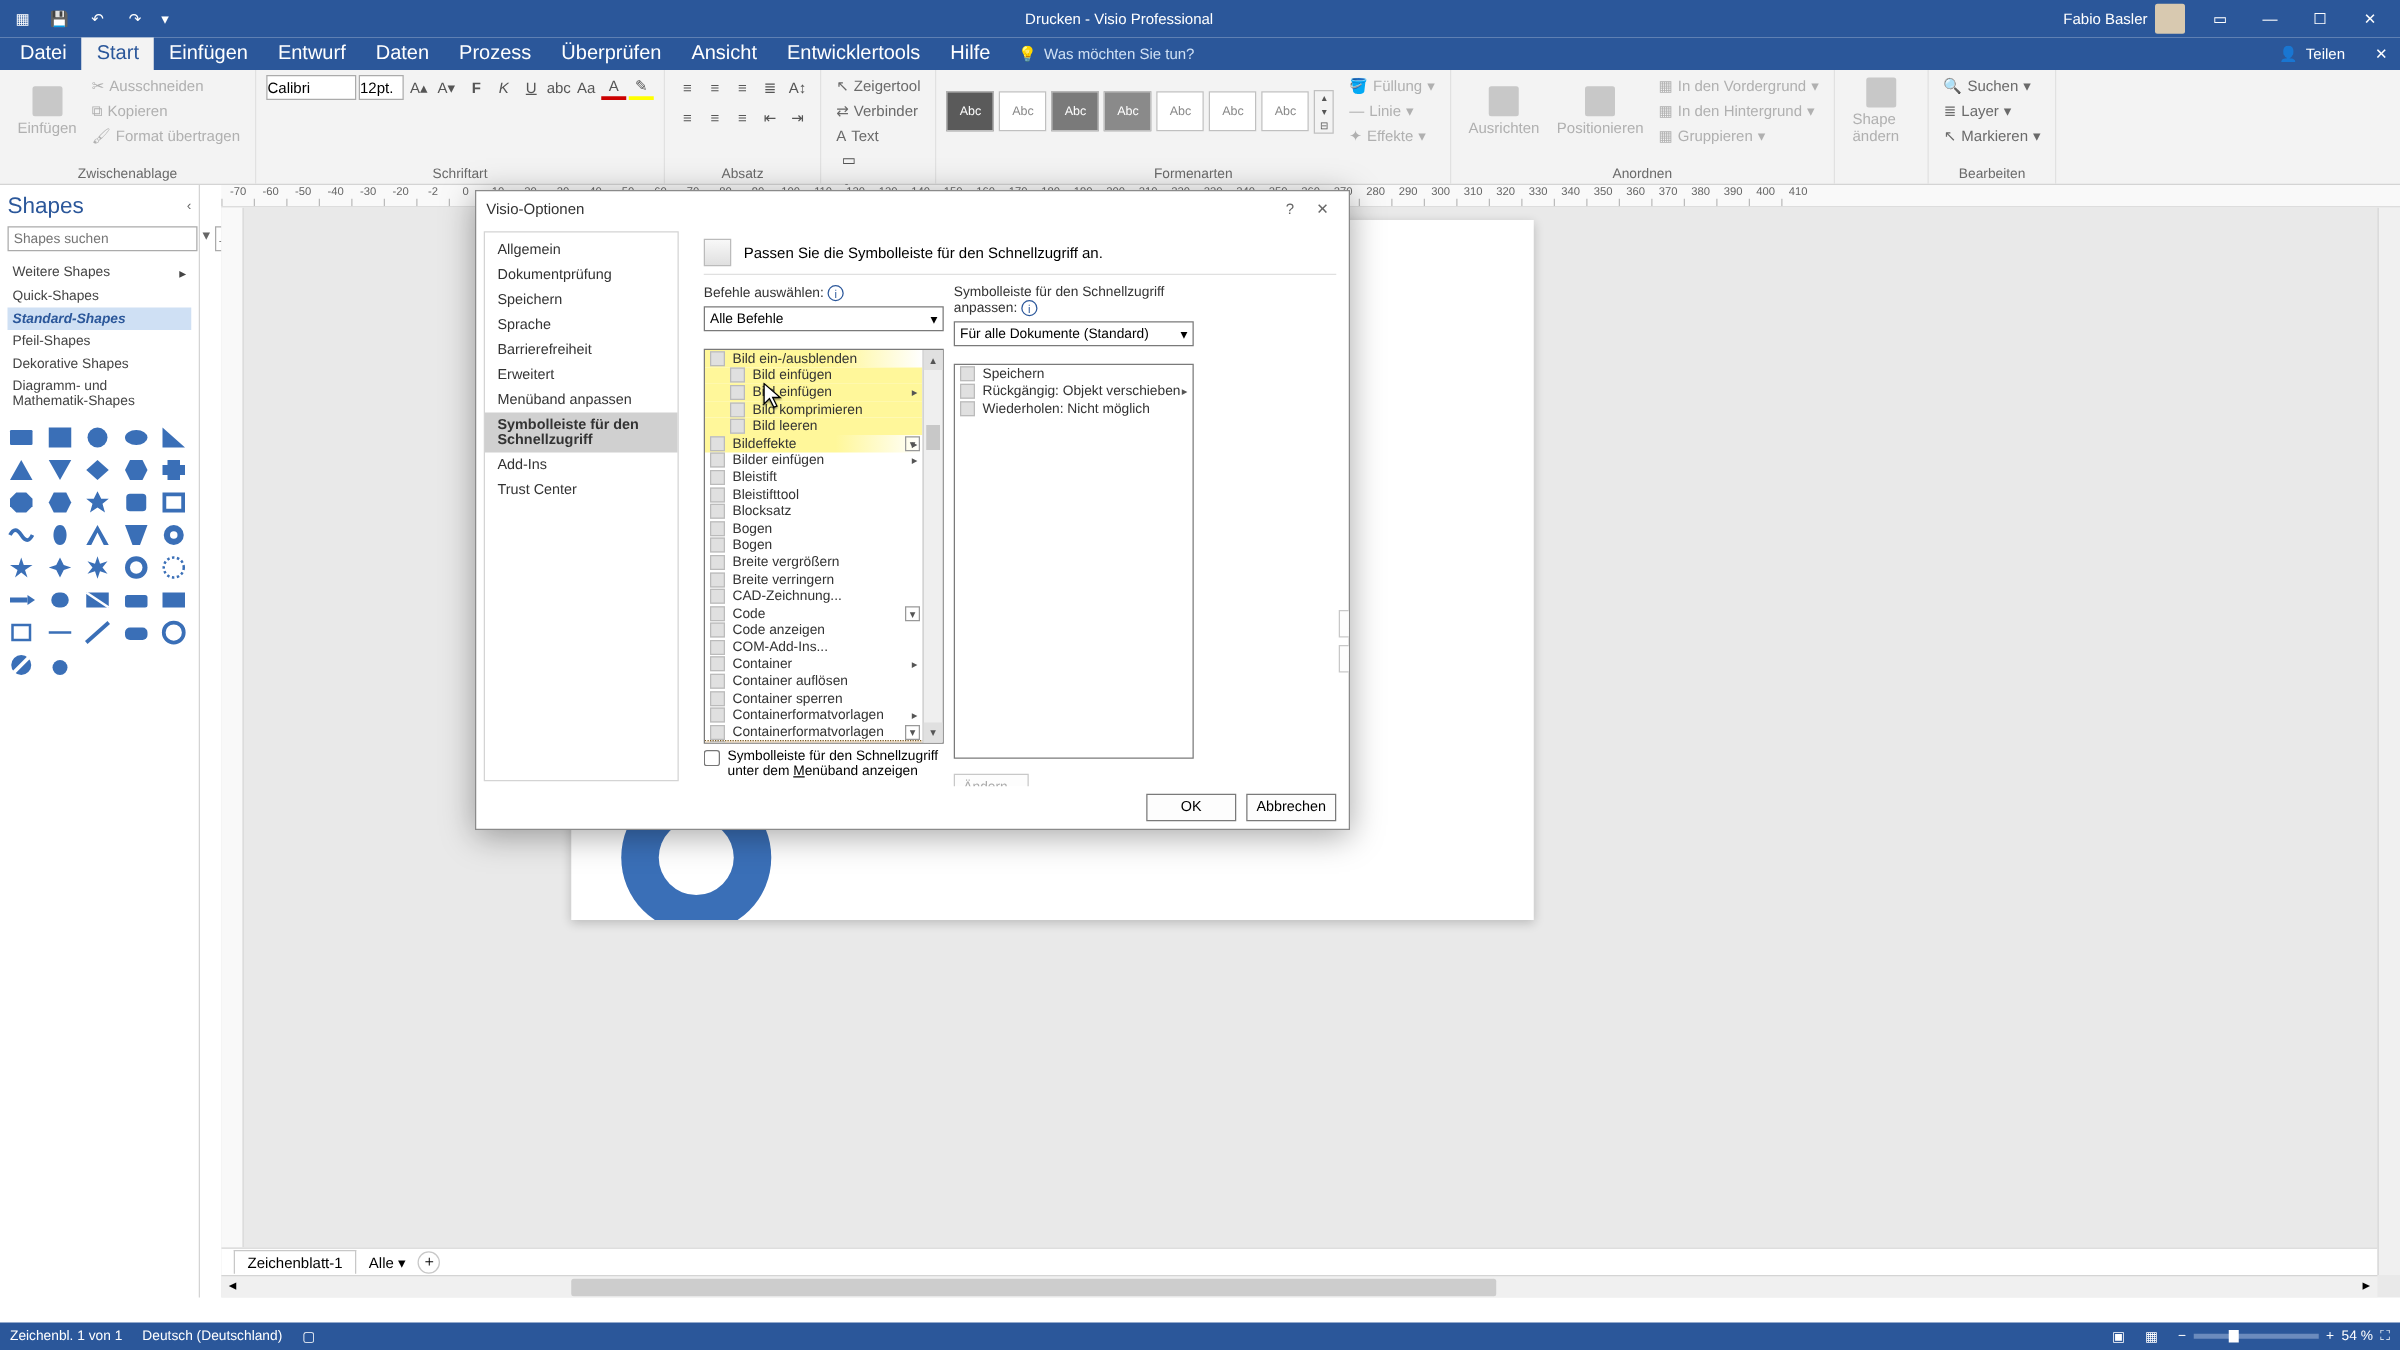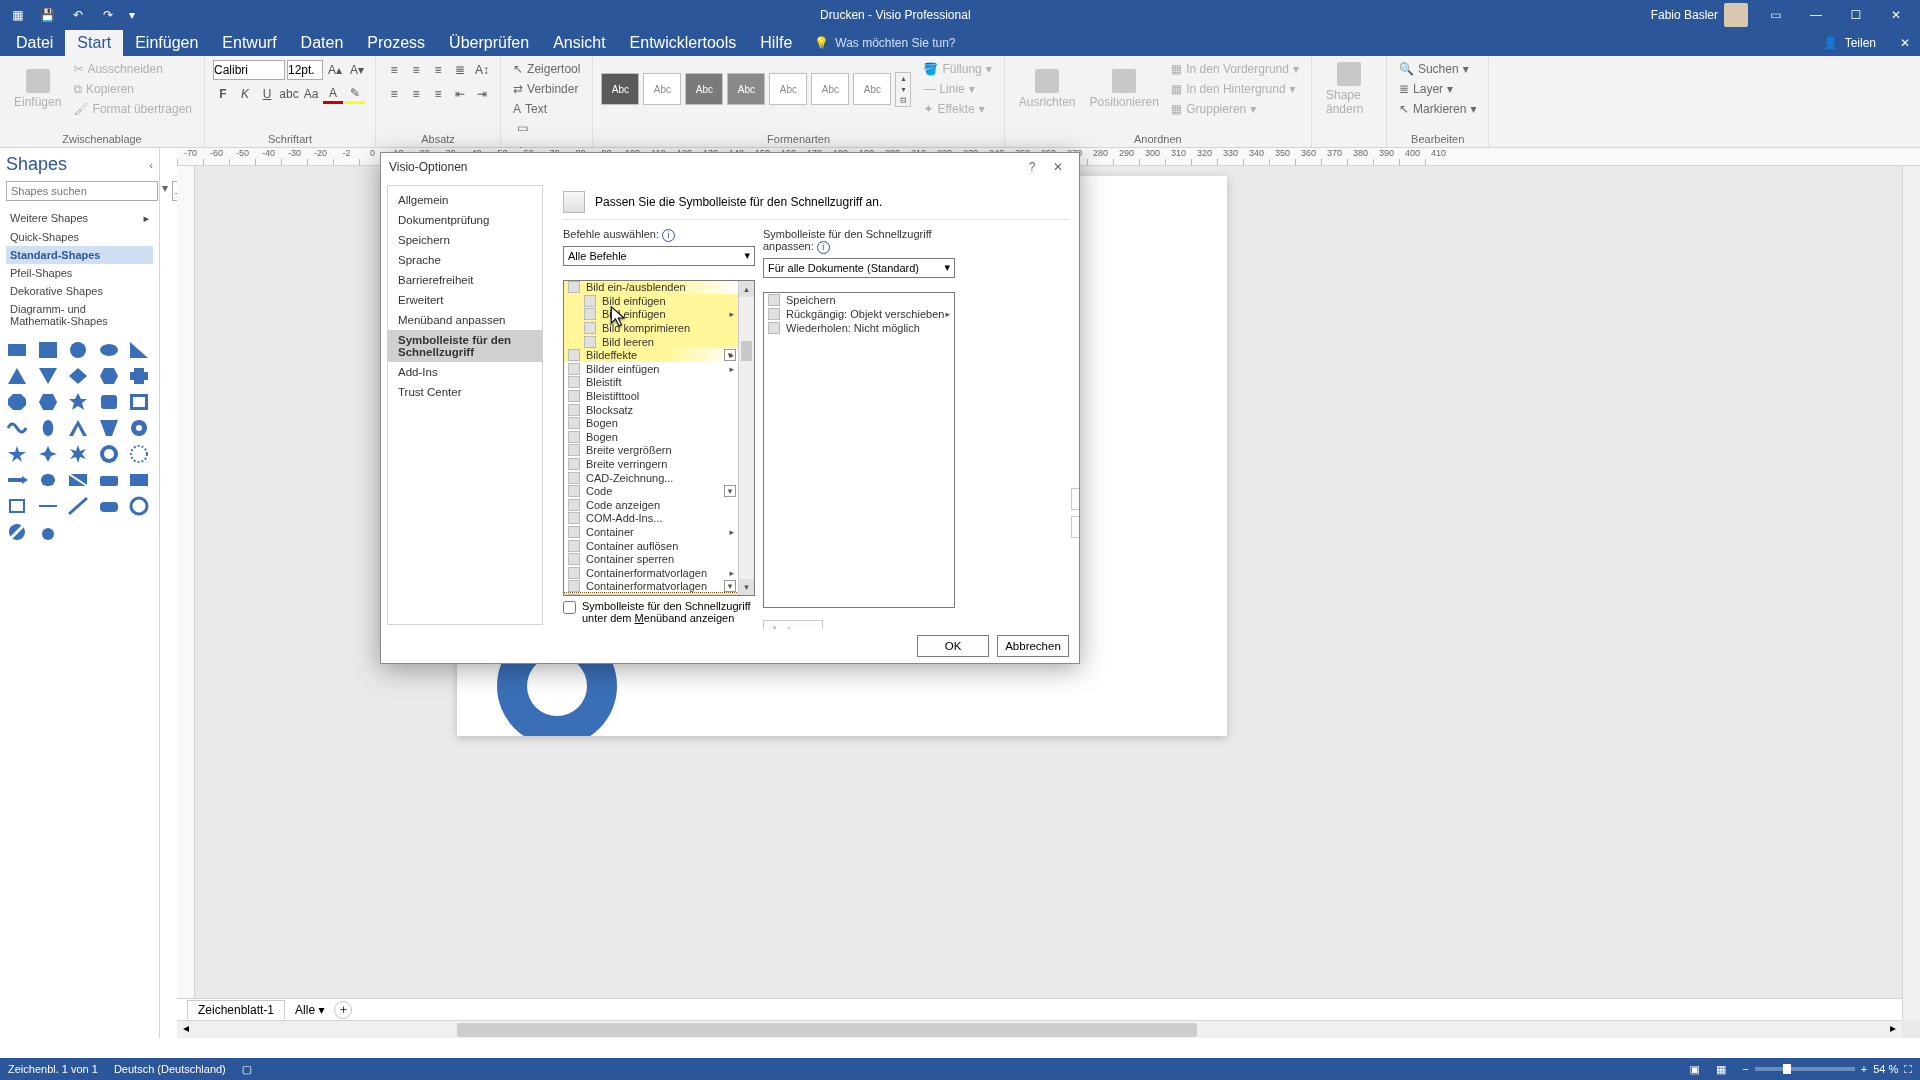--- a/index.html
+++ b/index.html
@@ -46,21 +46,21 @@
 .ruler-h .tick span { position: absolute; top: -11px; left: 50%; transform: translateX(-50%);}
 .ruler-v { width: 18px; background: #f9f9f9; border-right: 1px solid #d4d4d4; font-size: 9px; color: #666;}
 
 
 .leftpanel { position: absolute; top: 148px; left: 0; width: 160px; bottom: 42px; border-right: 1px solid #d4d4d4; background: #fff; padding: 6px; }
 .leftpanel .ptitle { font-size: 18px; color: #2b579a; margin-bottom: 6px; display:flex; justify-content:space-between; align-items:center;}
 .leftpanel .search { display:flex; gap:4px; margin-bottom:8px;}
 .leftpanel .search input { flex:1; border: 1px solid #ababab; height: 20px; padding: 0 4px; font-size:11px;}
 .leftpanel .search .sbtn { width:20px; height:20px; border:1px solid #ababab; display:flex; align-items:center; justify-content:center;}
 .leftpanel .cat { padding: 3px 4px; font-size: 11px; color: #444; cursor: pointer; display:flex; justify-content:space-between;}
-.leftpanel .cat.selected { background: #cfe0f4; color:#2b579a; font-weight:bold;}
+.leftpanel .cat.selected { background: #cfe0f4; color:#2b579a; font-weight:bold;font-style:italic;}
 .leftpanel .shapes-grid { display: grid; grid-template-columns: repeat(5, 1fr); gap: 6px; margin-top: 10px; }
 .leftpanel .shp { width: 22px; height: 20px; display:flex; align-items:center; justify-content:center;}
 .leftpanel .shp svg { fill: #3a6fb7; }
 
 
 .canvas-area { position: absolute; top: 166px; left: 177px; right: 0; bottom: 42px; background: #e9e9e9; overflow:hidden;}
 .canvas-area .page { position:absolute; left: 280px; top: 10px; width: 770px; height: 560px; background:#fff; box-shadow: 0 2px 8px rgba(0,0,0,.2);}
 .canvas-area .scroll-h { position:absolute; bottom:0; left:0; right:18px; height:18px; background:#f0f0f0; border-top:1px solid #d4d4d4;}
 .canvas-area .scroll-h .thumb { position:absolute; top:2px; height:14px; left:280px; width:740px; background:#cdcdcd; border-radius:2px;}
 .canvas-area .scroll-v { position:absolute; top:0; right:0; width:18px; bottom:18px; background:#f0f0f0; border-left:1px solid #d4d4d4;}
@@ -190,21 +190,21 @@
         <div class="smallbtn disabled">
             <span>🖌</span>
             <span>Format übertragen</span>
           </div>
       </div>
     </div>
     <div class="glabel">Zwischenablage</div>
   </div>
 
   <div class="group">
-    <div style="display:flex;flex-direction:column;gap:4px;">
+    <div style="display:flex;gap:4px;">
       <div class="btnrow">
         <input class="font-name" value="Calibri" style="">
         <input class="font-size" value="12pt." style="">
         <div class="icbtn">A▴</div>
         <div class="icbtn">A▾</div>
       </div>
       <div class="btnrow">
         <div class="icbtn">
             <b>F</b>
           </div>

